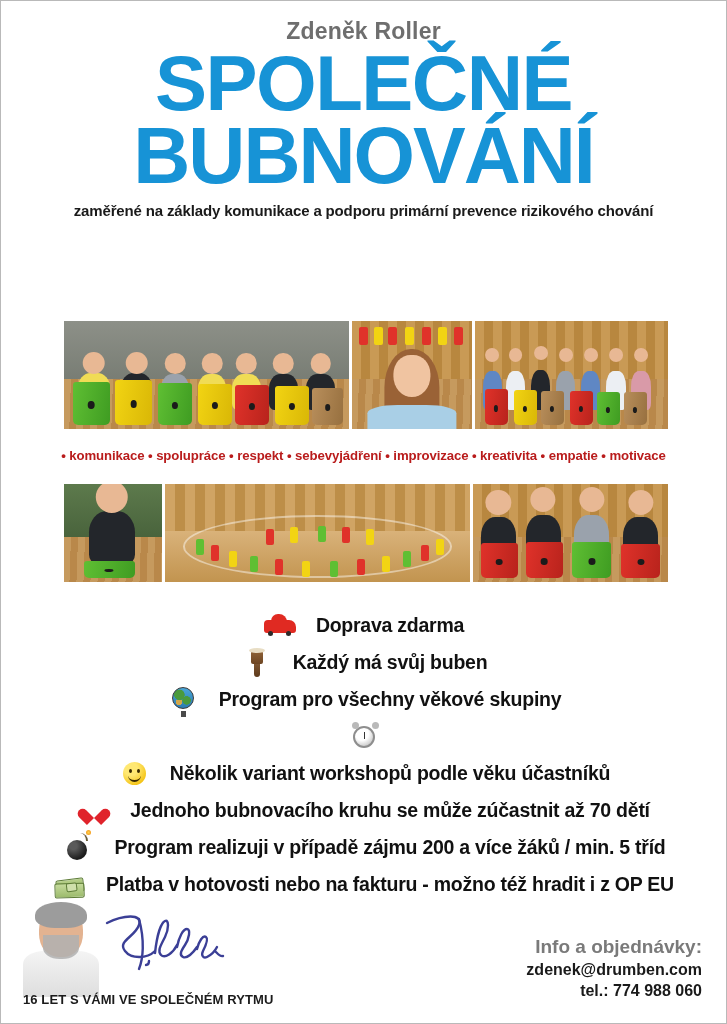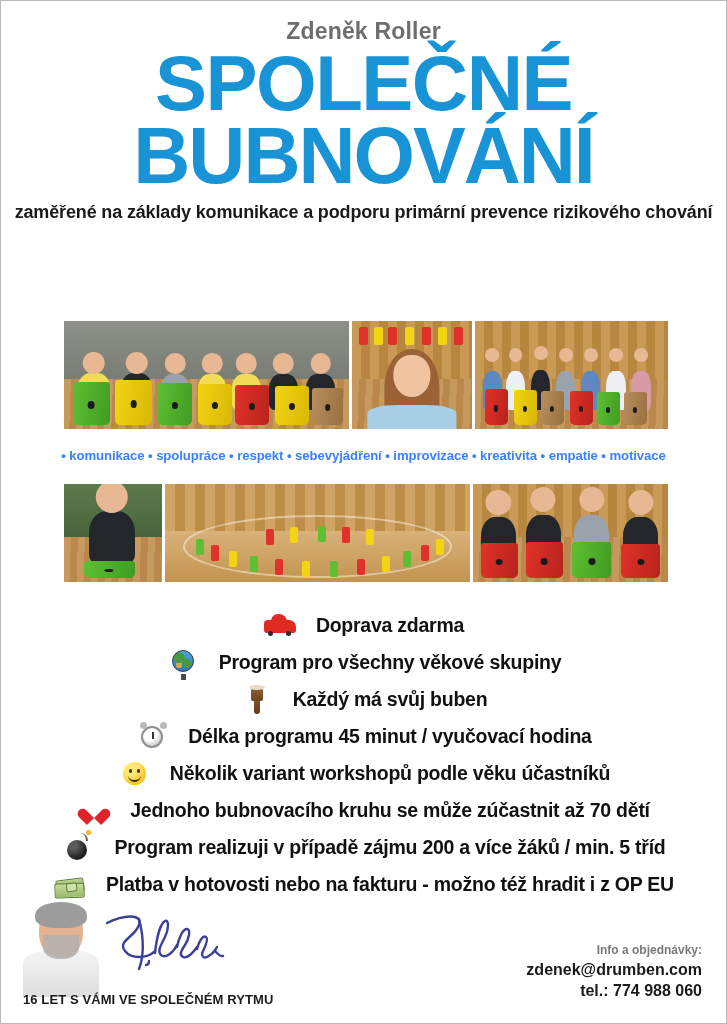--- a/index.html
+++ b/index.html
@@ -56,21 +56,21 @@
     color: #d22a1e;
     font-weight: bold;
     font-size: 23.5px;
     margin-top: 12px;
     letter-spacing: -0.1px;
   }
   .subnote {
     text-align: center;
     color: #1a1a1a;
     font-weight: bold;
-    font-size: 18px;
+    font-size: 15px;
     margin-top: 9px;
     letter-spacing: -0.15px;
   }
 
   
   .strip {
     position: absolute;
     left: 63px;
     width: 604px;
     display: flex;
@@ -159,21 +159,21 @@
   .hall-ellipse {
     position:absolute; left:6%; right:6%; top:32%; bottom:4%;
     border:2px solid rgba(255,255,255,.45); border-radius:50%;
   }
   .mini-drum { position:absolute; width:8px; height:16px; border-radius:2px; }
 
   
   .keywords {
     position: absolute; top: 447px; left: 0; right: 0;
     text-align: center;
-    color: #3b82f6;
+    color: #b91c1c;
     font-size: 13.2px;
     font-weight: bold;
     letter-spacing: -0.1px;
   }
 
   
   .features {
     position: absolute;
     top: 606px;
     left: 0; right: 0;
@@ -349,21 +349,21 @@
     position:absolute; left:22px; bottom:16px;
     font-size:13px; font-weight:bold; color:#1b1b1b;
     letter-spacing:0.1px;
   }
 
   .contact {
     position:absolute; right:24px; bottom:22px;
     text-align:right; line-height:1.32;
   }
   .contact .c-label {
-    font-size:12px; font-weight:bold; color:#7a7a7a;
+    font-size:19px; font-weight:bold; color:#7a7a7a;
   }
   .contact .c-email, .contact .c-phone {
     font-size:16px; font-weight:bold; color:#1a1a1a;
   }
 </style>
 </head>
 <body>
 
 <div class="poster">
 
@@ -485,37 +485,36 @@
 
     <div class="feature">
       <span class="f-icon">
           <i class="ic-car"></i>
         </span>
       <span class="f-text">Doprava zdarma</span>
     </div>
 
     <div class="feature">
       <span class="f-icon">
+          <i class="ic-drum"></i>
+        </span>
+      <span class="f-text">Každý má svůj buben</span>
+    </div>
+
+    <div class="feature">
+      <span class="f-icon">
           <i class="ic-globe"></i>
         </span>
       <span class="f-text">Program pro všechny věkové skupiny</span>
     </div>
 
     <div class="feature">
       <span class="f-icon">
-          <i class="ic-drum"></i>
-        </span>
-      <span class="f-text">Každý má svůj buben</span>
-    </div>
-
-    <div class="feature">
-      <span class="f-icon">
           <i class="ic-clock"></i>
         </span>
-      <span class="f-text">Délka programu 45 minut / vyučovací hodina</span>
     </div>
 
     <div class="feature">
       <span class="f-icon">
           <i class="ic-smile"></i>
         </span>
       <span class="f-text">Několik variant workshopů podle věku účastníků</span>
     </div>
 
     <div class="feature">

